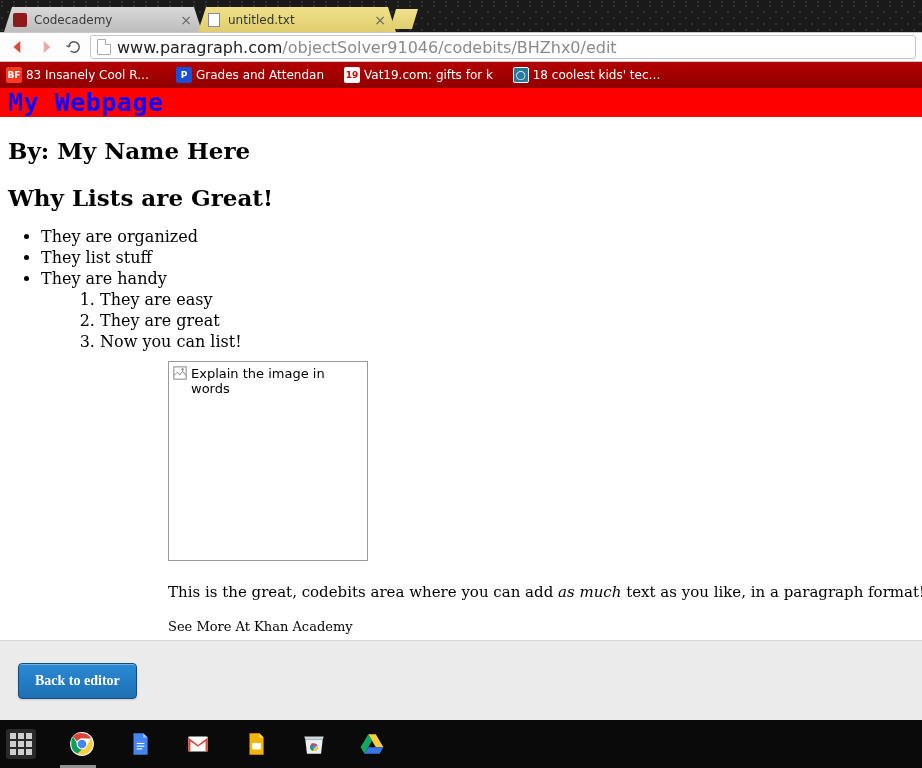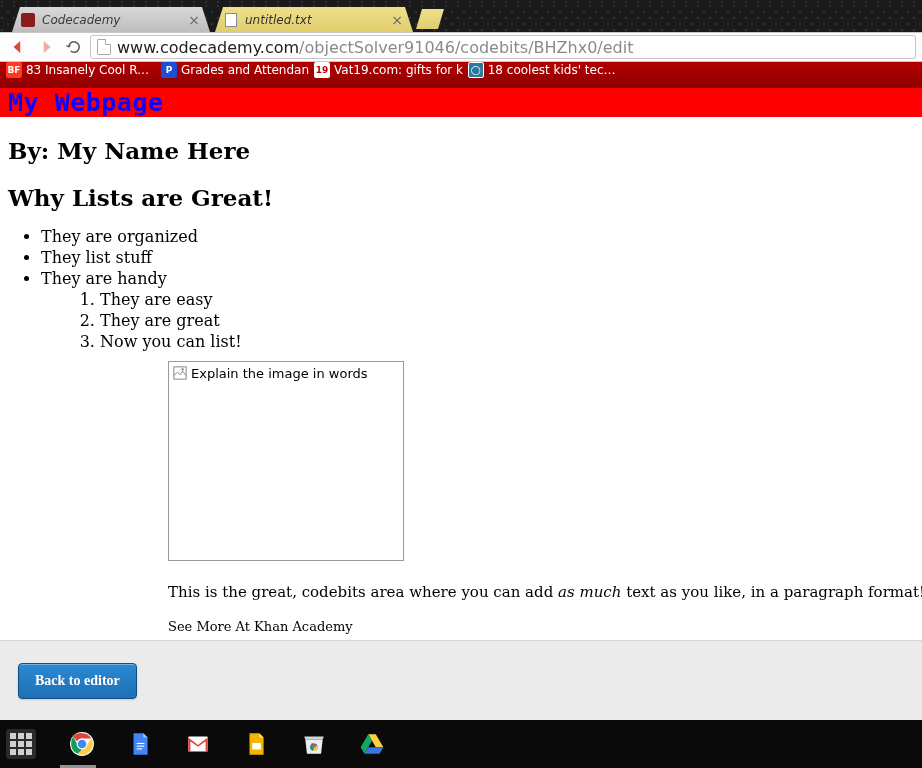--- a/index.html
+++ b/index.html
@@ -12,21 +12,21 @@
     radial-gradient(circle at 8px 8px,#333 1px,transparent 1px);
   background-size:12px 12px;
 }
 
 
 .tabstrip { height:28px; background:#1a1a1a;
   background-image:
     radial-gradient(circle at 2px 2px,#333 1px,transparent 1px),
     radial-gradient(circle at 8px 8px,#333 1px,transparent 1px);
   background-size:12px 12px;
-  display:flex; align-items:flex-end; padding-left:12px; gap:13px;font-style:italic; }
+  display:flex; align-items:flex-end; padding-left:4px; gap:4px; }
 .tab { height:25px; width:198px; display:flex; align-items:center; padding:0 8px; font-size:12px; position:relative; clip-path:polygon(8px 0,calc(100% - 8px) 0,100% 100%,0 100%); margin-right:-8px; }
 .tab.active { background:linear-gradient(180deg,#d9d9d9 0%,#bdbdbd 100%); color:#3a3a3a; }
 .tab.inactive { background:linear-gradient(180deg,#efe08a 0%,#e0ce6d 100%); color:#333; }
 .tab .favicon { width:16px; height:16px; margin-right:6px; display:inline-flex; align-items:center; justify-content:center; font-size:10px; }
 .tab .fav-cc { background:#8d1b1b; color:#fff; border-radius:2px; width:14px; height:14px; }
 .tab .fav-txt { background:#fff; border:1px solid #88a; width:12px; height:14px; }
 .tab .label { flex:1; white-space:nowrap; overflow:hidden; text-overflow:ellipsis; }
 .tab .close { font-size:14px; color:#666; padding:0 2px; cursor:pointer; }
 .newtab { width:28px; height:20px; background:linear-gradient(180deg,#efe08a 0%,#e0ce6d 100%); clip-path:polygon(6px 0,100% 0,calc(100% - 6px) 100%,0 100%); margin-left:-2px; margin-bottom:3px; }
 
@@ -37,40 +37,40 @@
 .navbtn.back svg path, .navbtn.fwd svg path { fill:#d84a3a; }
 .navbtn.fwd { opacity:.45; }
 .navbtn.reload svg { stroke:#5a5a5a; stroke-width:2; fill:none; }
 .addrbar { flex:1; height:24px; border:1px solid #c6c6c6; border-radius:3px; background:#fff; display:flex; align-items:center; padding:0 6px; font-size:16px; color:#333; }
 .addrbar .page-icon { width:14px; height:16px; border:1px solid #aaa; border-radius:1px; margin-right:6px; position:relative; }
 .addrbar .page-icon::after { content:""; position:absolute; top:-1px; right:-1px; width:5px; height:5px; background:#fff; border-left:1px solid #aaa; border-bottom:1px solid #aaa; }
 .url-main { color:#222; }
 .url-rest { color:#8a8a8a; }
 
 
-.bmrow { height:26px; background:linear-gradient(180deg,#b30000 0%,#8f0000 100%); display:flex; align-items:flex-start; padding:0 6px; gap:5px; overflow:hidden; }
+.bmrow { height:26px; background:linear-gradient(180deg,#b30000 0%,#8f0000 100%); display:flex; align-items:center; padding:0 6px; gap:20px; overflow:hidden; }
 .bm { display:flex; align-items:center; gap:4px; color:#fff; font-size:12px; white-space:nowrap; cursor:pointer; max-width:150px; }
 .bm .bmlabel { overflow:hidden; text-overflow:ellipsis; }
 .bmicon { width:16px; height:16px; display:inline-flex; align-items:center; justify-content:center; font-size:9px; font-weight:bold; border-radius:2px; }
 .bmicon.bf { background:#ff3b1f; color:#fff; }
 .bmicon.p  { background:#1a4fd8; color:#fff; }
 .bmicon.v  { background:#fff; color:#c00; }
 .bmicon.c  { background:#2a7a9e; color:#fff; border:1px solid #fff; }
 
 
 .viewport { position:absolute; top:88px; left:0; right:0; bottom:50px; background:#fff; overflow:hidden; }
 .page { padding:0; margin:0; font-family:"DejaVu Serif","Liberation Serif","Times New Roman",serif; font-size:16px; color:#000; }
 .page-title-bar { background:#ff0000; padding:0 8px; }
 .page-title { font-family:"DejaVu Sans Mono","Liberation Mono","Courier New",monospace; font-weight:bold; color:#1200ff; font-size:25px; margin:0; letter-spacing:0.5px; }
 .page h2 { font-size:23px; font-weight:bold; margin:20px 8px 16px; }
 .page ul { margin:0 8px 0 8px; padding-left:32px; }
 .page ul>li { list-style:disc; margin:2px 1px; }
 .page ol { margin:0; padding-left:100px; }
 .page ol>li { list-style:decimal; margin:2px 0; }
-.broken-img { width:236px; height:200px; border:1px solid #9a9a9a; margin:10px 0 0 168px; padding:4px; font-size:13px; font-family:"DejaVu Sans",sans-serif; color:#000; display:flex; align-items:flex-start; gap:4px; }
+.broken-img { width:200px; height:200px; border:1px solid #9a9a9a; margin:10px 0 0 168px; padding:4px; font-size:13px; font-family:"DejaVu Sans",sans-serif; color:#000; display:flex; align-items:flex-start; gap:4px; }
 .broken-img .bicon { width:14px; height:14px; display:inline-block; }
 .broken-img .bicon svg { width:14px; height:14px; }
 .para { margin:22px 0 0 168px; font-size:15px; white-space:nowrap; }
 .para em { font-style:italic; }
 .seemore { margin:18px 0 0 168px; font-size:13px; } 
 .editor-bar { position:absolute; left:0; right:0; bottom:48px; height:80px; background:#ebebeb; border-top:1px solid #d6d6d6; display:flex; align-items:center; padding:0 18px; }
 .back-btn { background:linear-gradient(180deg,#2a8ad4 0%,#1f6fb4 100%); color:#fff; font-size:14px; font-weight:bold; padding:9px 16px; border:1px solid #0f4e85; border-radius:4px; box-shadow:inset 0 1px 0 rgba(255,255,255,.35),0 1px 2px rgba(0,0,0,.15); cursor:pointer; font-family:Liberation Serif, serif; }
 
 
 .taskbar { position:absolute; left:0; right:0; bottom:0; height:48px; background:#0a0a0a; display:flex; align-items:center; padding:0 6px; gap:32px; }
@@ -115,21 +115,21 @@
         <path d="M9 4 L18 12 L9 20 Z"></path>
       </svg>
   </div>
   <div class="navbtn reload">
     <svg viewBox="0 0 24 24">
         <path d="M5 12a7 7 0 1 1 2.5 5.4M5 12l-3-2m3 2l2-3"></path>
       </svg>
   </div>
   <div class="addrbar">
     <span class="page-icon"></span>
-    <span class="url-main">www.codecademy.com</span>
+    <span class="url-main">www.paragraph.com</span>
       <span class="url-rest">/objectSolver91046/codebits/BHZhx0/edit</span>
   </div>
 </div>
 
 <div class="bmrow">
   <div class="bm">
       <span class="bmicon bf">BF</span>
       <span class="bmlabel">83 Insanely Cool Rem</span>
     </div>
   <div class="bm">

